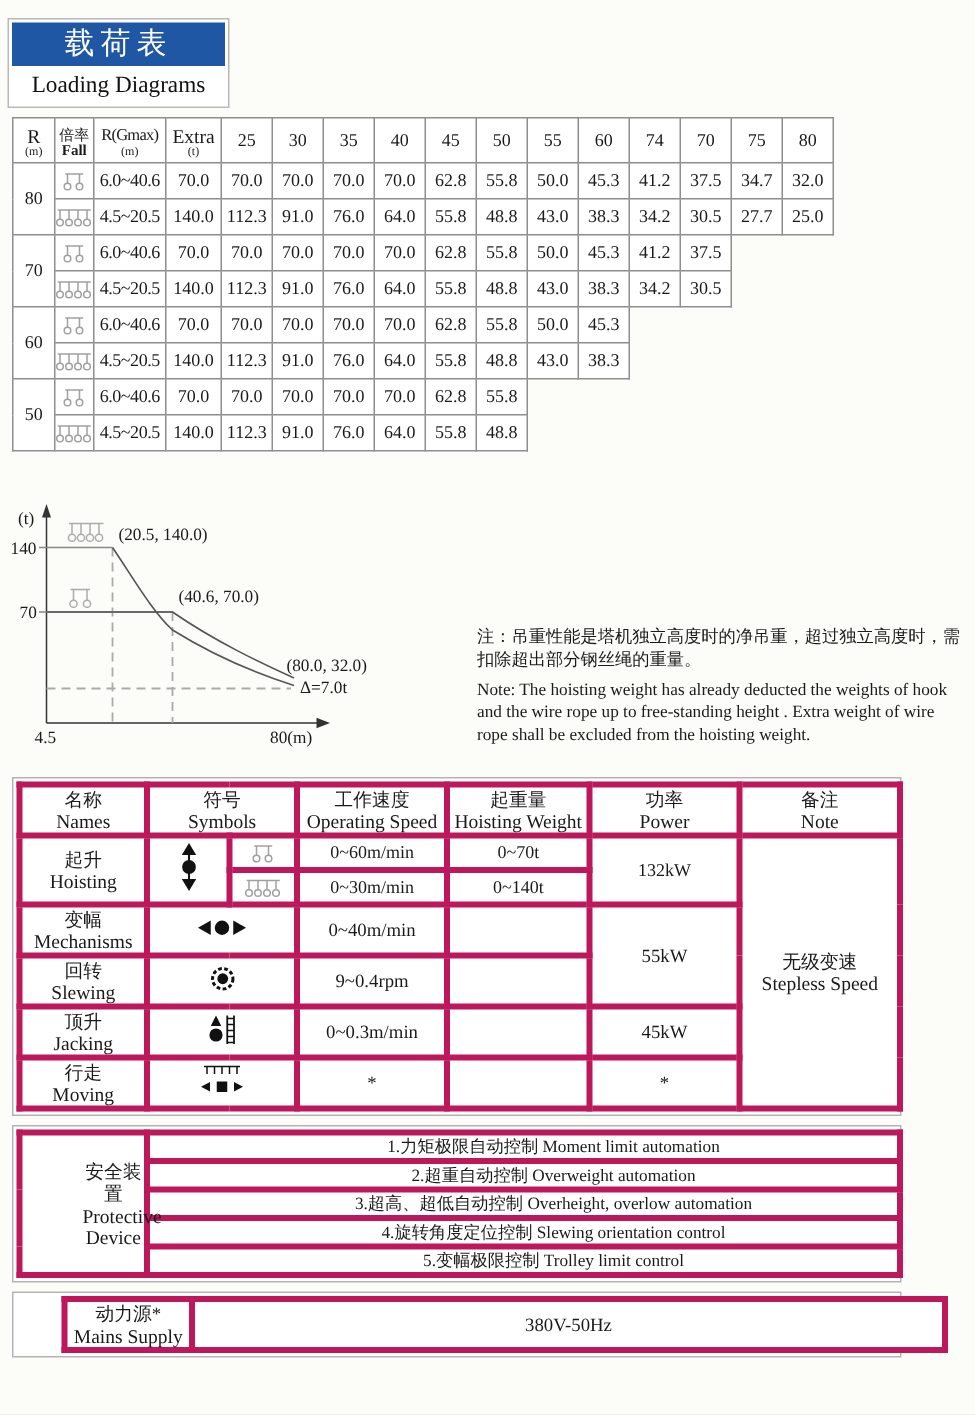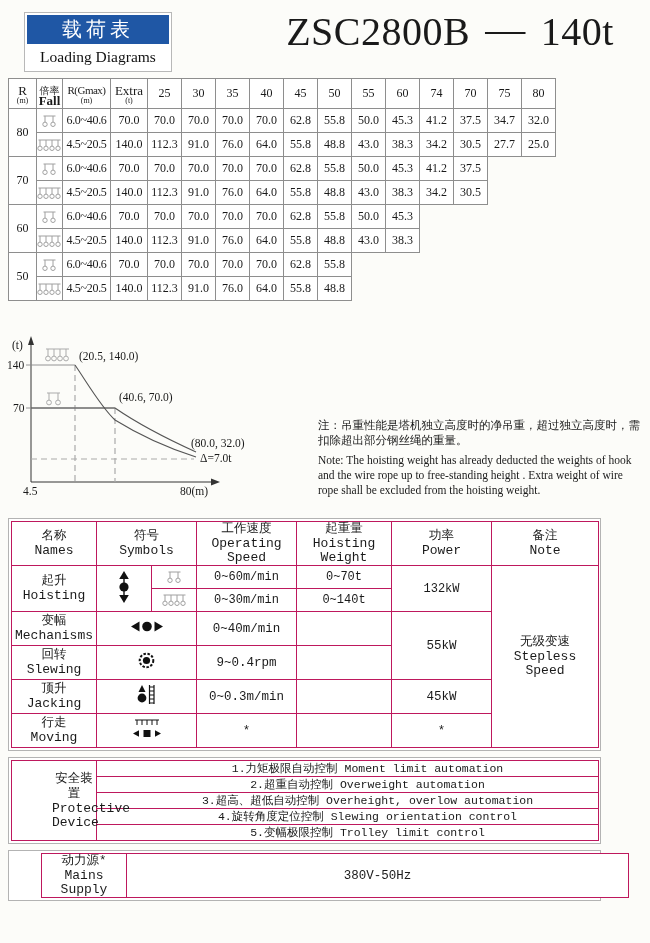--- a/index.html
+++ b/index.html
@@ -6,21 +6,21 @@
   html,body { background:#e8e8e6; }
   .page {
     width:650px; height:943px; background:#fcfcf9; color:#1a1a1a;
     font-family:"Liberation Serif","DejaVu Serif",serif;
     position:relative; overflow:hidden; margin:0 auto;
   }
   
   .badge { border:1px solid #b8b8b8; background:#fff; padding:2px; }
   .badge-blue { background:#1f57a5; color:#fff; text-align:center; }
   .badge-white { text-align:center; color:#111; }
-  #badge-loading { position:absolute; left:24px; top:12px; width:148px; }
+  #badge-loading { position:absolute; left:5px; top:12px; width:148px; }
   #badge-loading .badge-blue { height:29px; line-height:29px; font-size:20px; letter-spacing:4px; }
   #badge-loading .badge-white { height:25px; line-height:25px; font-size:15.5px; }
   #badge-mech { margin:4px 0 0 8px; width:148px; }
   #badge-mech .badge-blue { height:27px; line-height:27px; font-size:19px; letter-spacing:3px; }
   #badge-mech .badge-white { height:23px; line-height:23px; font-size:12.5px; letter-spacing:-0.2px; }
   
   .title {
     position:absolute; left:255px; top:8px; width:390px; text-align:center;
     font-size:40px; font-weight:normal; white-space:nowrap; letter-spacing:0.5px;
   }
@@ -31,31 +31,31 @@
   table.lt td { border:1px solid #8e8e8e; text-align:center; background:#fff;
                 height:24px; font-size:12px; padding:0; overflow:hidden; }
   table.lt tr.lt-head td { height:30px; }
   td.lt-r { font-size:14px; }
   td.lt-rh { font-size:14.5px; }
   td.lt-range { font-size:11.5px; letter-spacing:-0.3px; }
   .hd-main { display:block; font-size:13px; line-height:13px; margin-top:2px; }
   .hd-main.sm { font-size:11px; letter-spacing:-0.5px; }
   .hd-sub { display:block; font-size:8px; line-height:8px; }
   .hd-cn { display:block; font-size:10px; line-height:11px; margin-top:2px; }
-  .hd-en { display:block; font-size:13px; line-height:9px; font-weight:bold; }
+  .hd-en { display:block; font-size:10px; line-height:9px; font-weight:bold; }
   
   .chart-sec { position:absolute; left:0; top:302px; width:650px; height:210px; }
   .chart-sec svg.curve { position:absolute; left:6px; top:30px; }
   .note { position:absolute; left:318px; top:116px; width:328px; font-size:11.5px; line-height:15px; }
   .note p { margin-bottom:5px; }
   
   .frame { border:1px solid #b3b3b3; background:#fff; padding:2px; margin-left:8px; width:593px; }
   table.mt, table.pt, table.ms { border-collapse:collapse; table-layout:fixed; width:587px; }
-  table.mt td, table.pt td, table.ms td { border:1px solid #be185d; background:#fff;
-       text-align:center; font-size:12.5px; padding:0;font-family:Liberation Mono, monospace; }
+  table.mt td, table.pt td, table.ms td { border:4px solid #be185d; background:#fff;
+       text-align:center; font-size:12.5px; padding:0; }
   table.mt tr.mt-head td { height:34px; }
   .cell-cn { display:block; font-size:12.5px; line-height:15px; }
   .cell-en { display:block; font-size:13px; line-height:14px; }
   tr.mt-sub td { height:23px; font-size:12px; }
   tr.mt-row td { height:34px; }
   td.mt-note { font-size:13px; }
   table.pt td { height:15px; font-size:11.5px;padding-left:40px; }
   td.pt-title { width:85px; }
   td.pt-item { text-align:left; padding-left:8px; }
   table.ms td { height:34px; }
@@ -68,21 +68,20 @@
 </style>
 </head>
 <body>
 
 <div class="page">
 
   <div id="badge-loading" class="badge">
     <div class="badge-blue">载荷表</div>
     <div class="badge-white">Loading Diagrams</div>
   </div>
-  <h1 class="title"><span>ZSC2800B</span><span class="dash">—</span><span>140t</span></h1>
 
   <div class="lt-wrap">
     <table class="lt">
       <colgroup>
         <col style="width:28px">
           <col style="width:24px">
           <col style="width:48px">
           <col style="width:37px">
         <col style="width:34px">
           <col style="width:34px">

